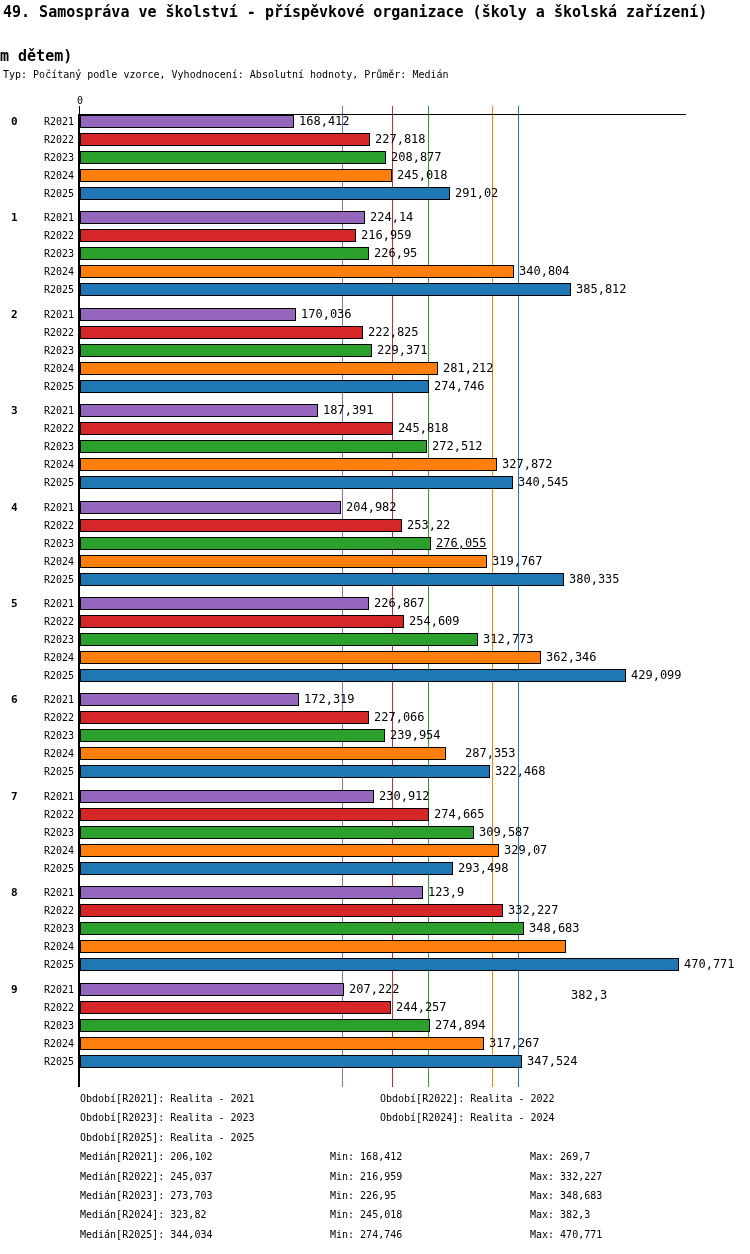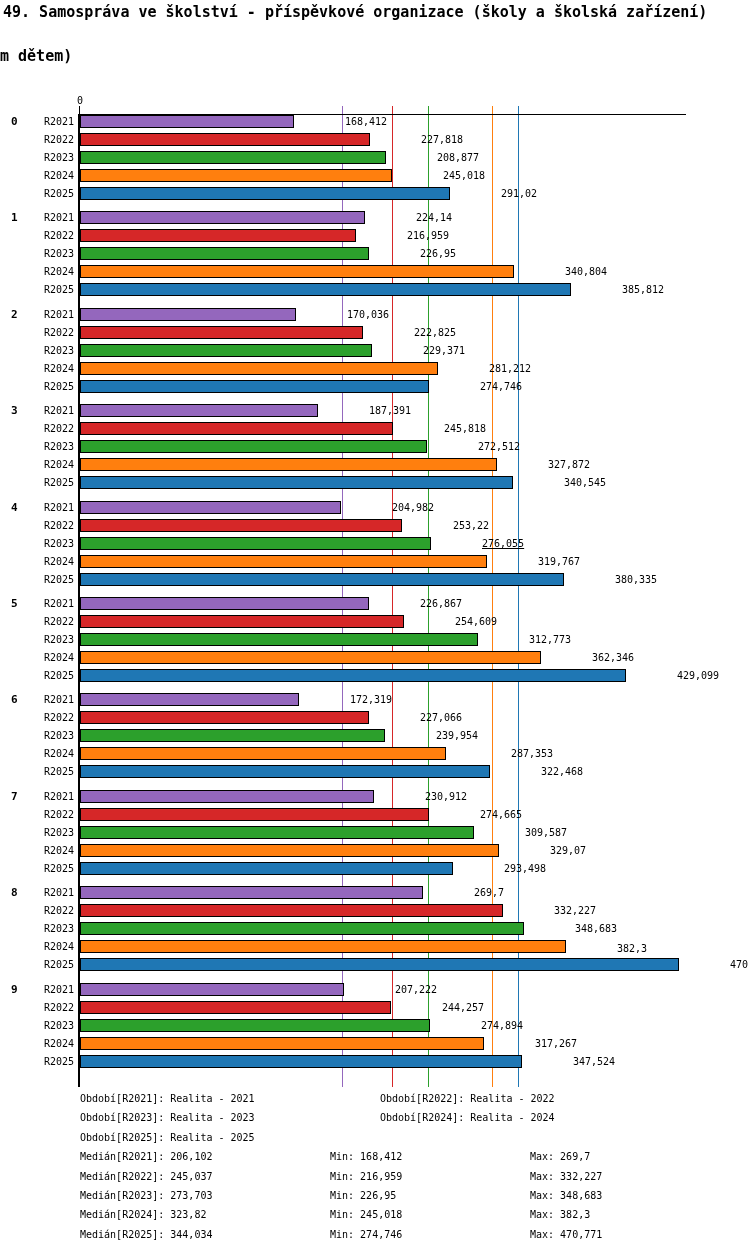--- a/index.html
+++ b/index.html
@@ -8,30 +8,31 @@
   .title-line{position:absolute;font-size:15px;font-weight:bold;white-space:pre;letter-spacing:0;}
   #title1{left:3px;top:3px;}
   #title2{left:3px;top:25px;}
   #title3{left:0px;top:47px;}
   #meta{left:3px;top:69px;font-size:10px;position:absolute;white-space:pre;}
   .axis{position:absolute;background:#000;z-index:2;}
   .mline{position:absolute;width:1px;top:106px;height:981px;z-index:1;}
   .bar{position:absolute;box-sizing:border-box;height:13px;border:1px solid #000;z-index:2;}
   .rowlab{position:absolute;left:0;width:74px;text-align:right;font-size:10px;line-height:13px;z-index:3;white-space:pre;}
   .grplab{position:absolute;left:11px;font-size:11px;font-weight:bold;line-height:13px;z-index:3;white-space:pre;}
-  .vallab{position:absolute;font-size:10px;line-height:11px;z-index:3;white-space:pre;margin-left:46px;}
+  .vallab{position:absolute;font-size:12px;line-height:11px;z-index:3;white-space:pre;}
   .originlab{position:absolute;font-size:10px;line-height:10px;z-index:3;white-space:pre;}
   .legitem{position:absolute;font-size:10px;line-height:12px;white-space:pre;}
 </style>
 </head>
 <body>
 
 <div class="page">
   <div id="title1" class="title-line">49. Samospráva ve školství - příspěvkové organizace (školy a školská zařízení)</div>
   <div id="title3" class="title-line">m dětem)</div>
+  <div id="meta">Typ: Počítaný podle vzorce, Vyhodnocení: Absolutní hodnoty, Průměr: Medián</div>
 
   <div id="chart">
       <div class="originlab" style="left: 77px; top: 96px;">0</div>
       <div class="axis" style="left: 79px; top: 106px; width: 1px; height: 8px;"></div>
       <div class="axis" style="left: 79px; top: 114px; width: 607px; height: 1px;"></div>
       <div class="axis" style="left: 78px; top: 114px; width: 2px; height: 973px;"></div>
       <div class="mline" style="left: 342px; background: rgb(148, 103, 189);"></div>
       <div class="mline" style="left: 392px; background: rgb(214, 39, 40);"></div>
       <div class="mline" style="left: 428px; background: rgb(44, 160, 44);"></div>
       <div class="mline" style="left: 492px; background: rgb(255, 127, 14);"></div>
@@ -160,30 +161,30 @@
       <div class="vallab" style="left: 479px; top: 827px;">309,587</div>
       <div class="rowlab" style="top: 844px;">R2024</div>
       <div class="bar" style="left: 80px; top: 844px; width: 419px; background: rgb(255, 127, 14);"></div>
       <div class="vallab" style="left: 504px; top: 845px;">329,07</div>
       <div class="rowlab" style="top: 862px;">R2025</div>
       <div class="bar" style="left: 80px; top: 862px; width: 373px; background: rgb(31, 119, 180);"></div>
       <div class="vallab" style="left: 458px; top: 863px;">293,498</div>
       <div class="grplab" style="top: 886px;">8</div>
       <div class="rowlab" style="top: 886px;">R2021</div>
       <div class="bar" style="left: 80px; top: 886px; width: 343px; background: rgb(148, 103, 189);"></div>
-      <div class="vallab" style="left: 428px; top: 887px;">269,7</div>
+      <div class="vallab" style="left: 428px; top: 887px;">123,9</div>
       <div class="rowlab" style="top: 904px;">R2022</div>
       <div class="bar" style="left: 80px; top: 904px; width: 423px; background: rgb(214, 39, 40);"></div>
       <div class="vallab" style="left: 508px; top: 905px;">332,227</div>
       <div class="rowlab" style="top: 922px;">R2023</div>
       <div class="bar" style="left: 80px; top: 922px; width: 444px; background: rgb(44, 160, 44);"></div>
       <div class="vallab" style="left: 529px; top: 923px;">348,683</div>
       <div class="rowlab" style="top: 940px;">R2024</div>
       <div class="bar" style="left: 80px; top: 940px; width: 486px; background: rgb(255, 127, 14);"></div>
-      <div class="vallab" style="left: 571px; top: 943px;">382,3</div>
+      <div class="vallab" style="left: 571px; top: 990px;">382,3</div>
       <div class="rowlab" style="top: 958px;">R2025</div>
       <div class="bar" style="left: 80px; top: 958px; width: 599px; background: rgb(31, 119, 180);"></div>
       <div class="vallab" style="left: 684px; top: 959px;">470,771</div>
       <div class="grplab" style="top: 983px;">9</div>
       <div class="rowlab" style="top: 983px;">R2021</div>
       <div class="bar" style="left: 80px; top: 983px; width: 264px; background: rgb(148, 103, 189);"></div>
       <div class="vallab" style="left: 349px; top: 984px;">207,222</div>
       <div class="rowlab" style="top: 1001px;">R2022</div>
       <div class="bar" style="left: 80px; top: 1001px; width: 311px; background: rgb(214, 39, 40);"></div>
       <div class="vallab" style="left: 396px; top: 1002px;">244,257</div>

